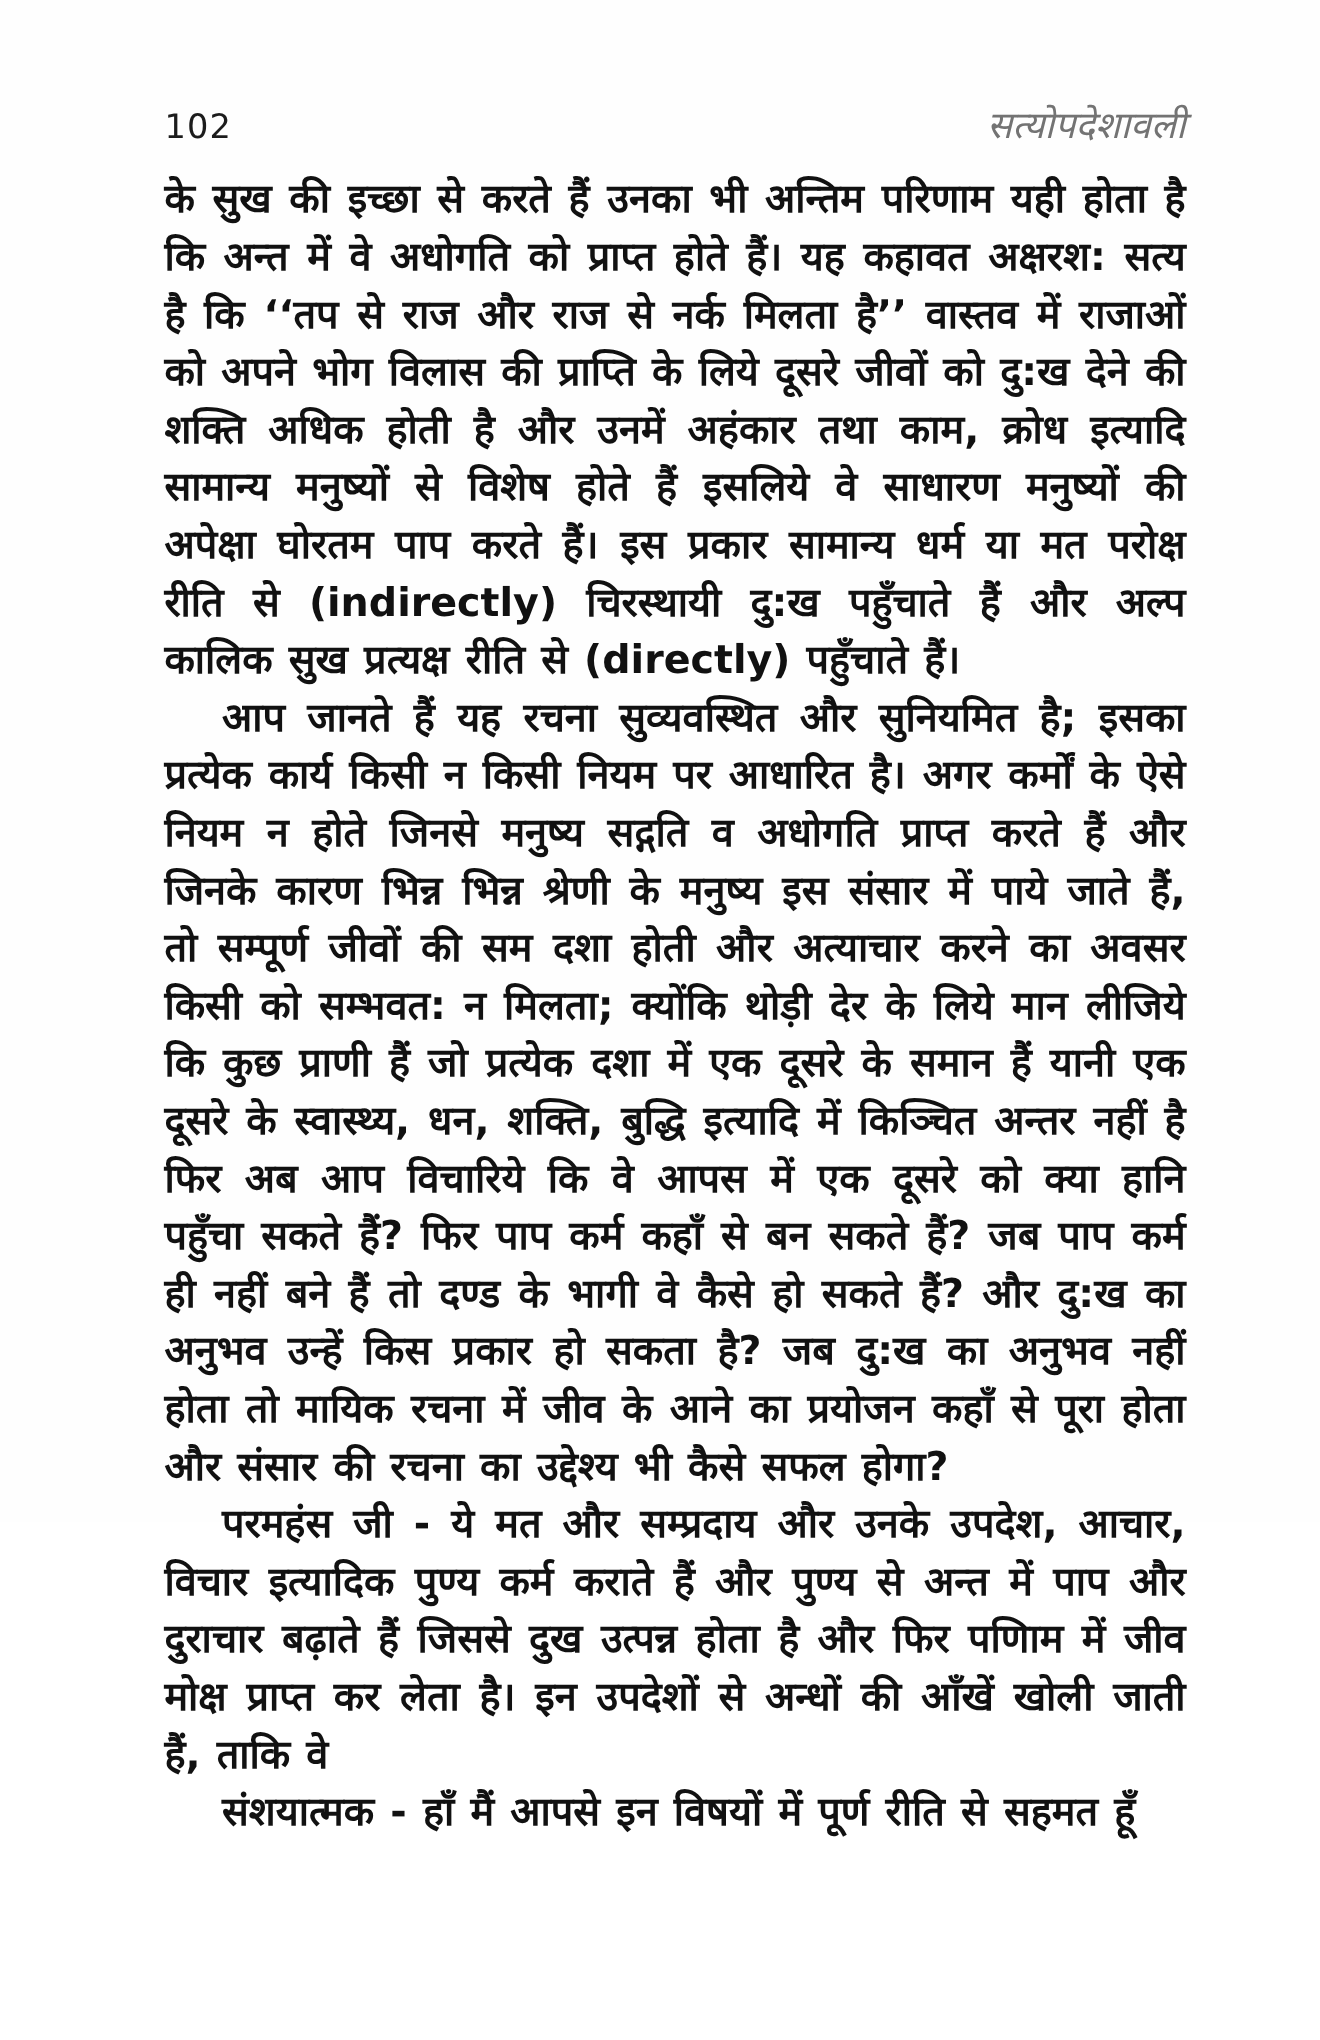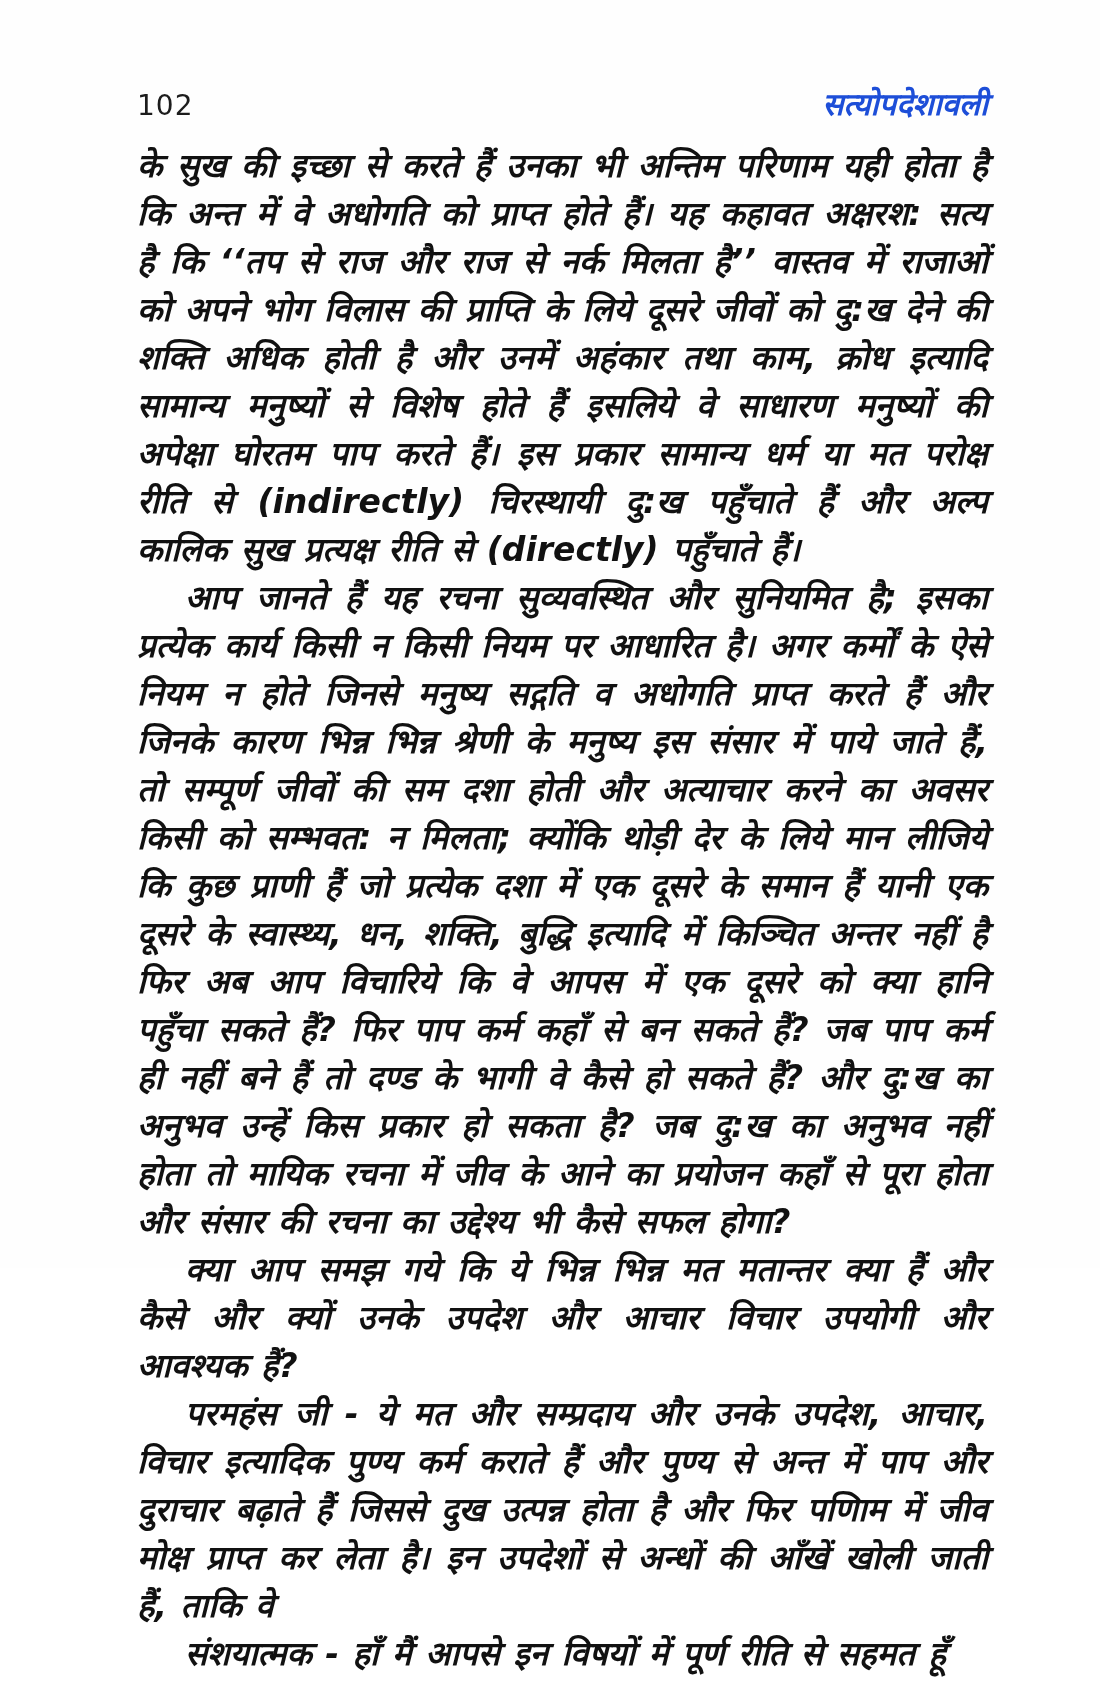--- a/index.html
+++ b/index.html
@@ -32,52 +32,50 @@
     font-size: 28px;
     font-weight: 400;
     color: #1c1c1c;
     letter-spacing: 1px;
   }
 
   .header-title {
     font-family: "DejaVu Serif", serif;
     font-style: italic;
     font-size: 31px;
-    font-weight: 700;
-    color: #1d4ed8;
+    font-weight: 400;
+    color: #737373;
   }
 
   .page-body {
     width: 851px;
   }
 
   .para {
     font-size: 33px;
     line-height: 48px;
     font-weight: 600;
     text-align: justify;
     color: #111111;
     word-spacing: 2px;
-    font-style: italic;
   }
 
   .para.indent {
     text-indent: 48px;
   }
 </style>
 </head>
 <body>
 
 <div class="page">
   <div class="page-header">
     <span class="page-number">102</span>
     <span class="header-title">सत्योपदेशावली</span>
   </div>
 
   <div class="page-body">
 
   <p class="para">के सुख की इच्छा से करते हैं उनका भी अन्तिम परिणाम यही होता है कि अन्त में वे अधोगति को प्राप्त होते हैं। यह कहावत अक्षरश: सत्य है कि ‘‘तप से राज और राज से नर्क मिलता है’’ वास्तव में राजाओं को अपने भोग विलास की प्राप्ति के लिये दूसरे जीवों को दु:ख देने की शक्ति अधिक होती है और उनमें अहंकार तथा काम, क्रोध इत्यादि सामान्य मनुष्यों से विशेष होते हैं इसलिये वे साधारण मनुष्यों की अपेक्षा घोरतम पाप करते हैं। इस प्रकार सामान्य धर्म या मत परोक्ष रीति से (indirectly) चिरस्थायी दु:ख पहुँचाते हैं और अल्प कालिक सुख प्रत्यक्ष रीति से (directly) पहुँचाते हैं।</p>
       <p class="para indent">आप जानते हैं यह रचना सुव्यवस्थित और सुनियमित है; इसका प्रत्येक कार्य किसी न किसी नियम पर आधारित है। अगर कर्मों के ऐसे नियम न होते जिनसे मनुष्य सद्गति व अधोगति प्राप्त करते हैं और जिनके कारण भिन्न भिन्न श्रेणी के मनुष्य इस संसार में पाये जाते हैं, तो सम्पूर्ण जीवों की सम दशा होती और अत्याचार करने का अवसर किसी को सम्भवत: न मिलता; क्योंकि थोड़ी देर के लिये मान लीजिये कि कुछ प्राणी हैं जो प्रत्येक दशा में एक दूसरे के समान हैं यानी एक दूसरे के स्वास्थ्य, धन, शक्ति, बुद्धि इत्यादि में किञ्चित अन्तर नहीं है फिर अब आप विचारिये कि वे आपस में एक दूसरे को क्या हानि पहुँचा सकते हैं? फिर पाप कर्म कहाँ से बन सकते हैं? जब पाप कर्म ही नहीं बने हैं तो दण्ड के भागी वे कैसे हो सकते हैं? और दु:ख का अनुभव उन्हें किस प्रकार हो सकता है? जब दु:ख का अनुभव नहीं होता तो मायिक रचना में जीव के आने का प्रयोजन कहाँ से पूरा होता और संसार की रचना का उद्देश्य भी कैसे सफल होगा?</p>
-      <p class="para indent">क्या आप समझ गये कि ये भिन्न भिन्न मत मतान्तर क्या हैं और कैसे और क्यों उनके उपदेश और आचार विचार उपयोगी और आवश्यक हैं?</p>
       <p class="para indent">परमहंस जी - ये मत और सम्प्रदाय और उनके उपदेश, आचार, विचार इत्यादिक पुण्य कर्म कराते हैं और पुण्य से अन्त में पाप और दुराचार बढ़ाते हैं जिससे दुख उत्पन्न होता है और फिर पणिाम में जीव मोक्ष प्राप्त कर लेता है। इन उपदेशों से अन्धों की आँखें खोली जाती हैं, ताकि वे</p>
       <p class="para indent">संशयात्मक - हाँ मैं आपसे इन विषयों में पूर्ण रीति से सहमत हूँ</p>
     </div>
 </div>
 
 </body></html>

